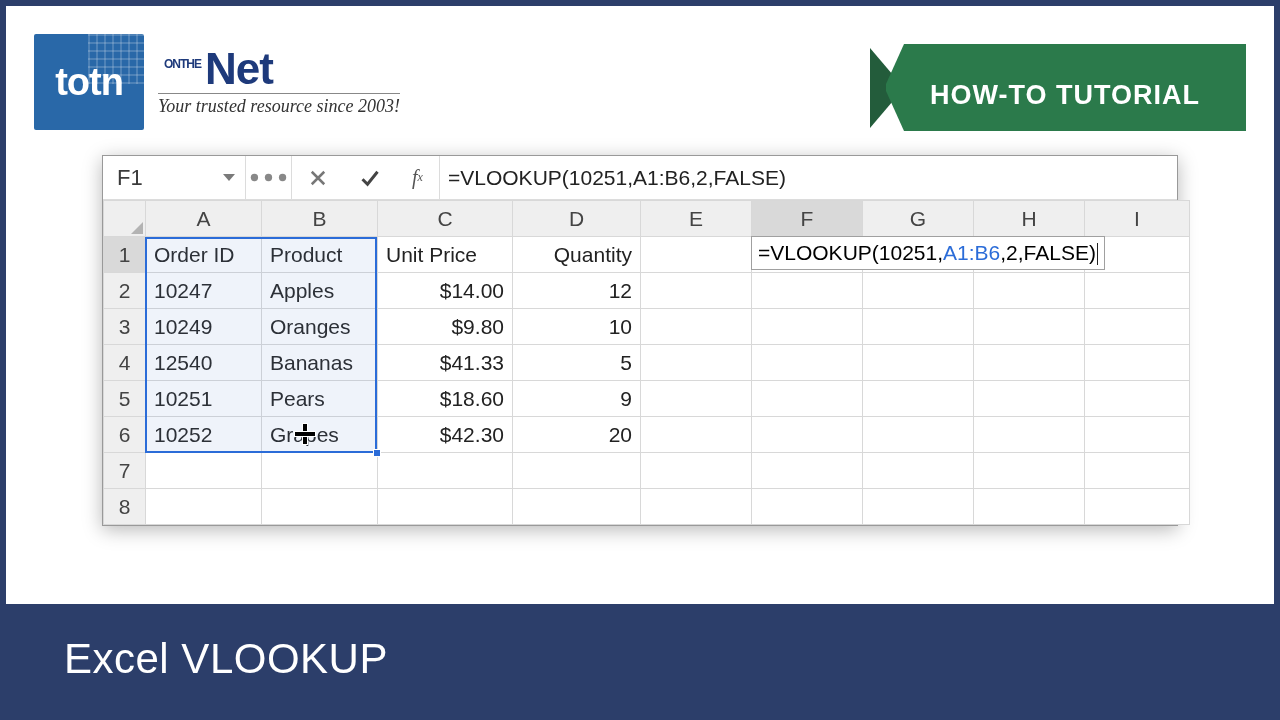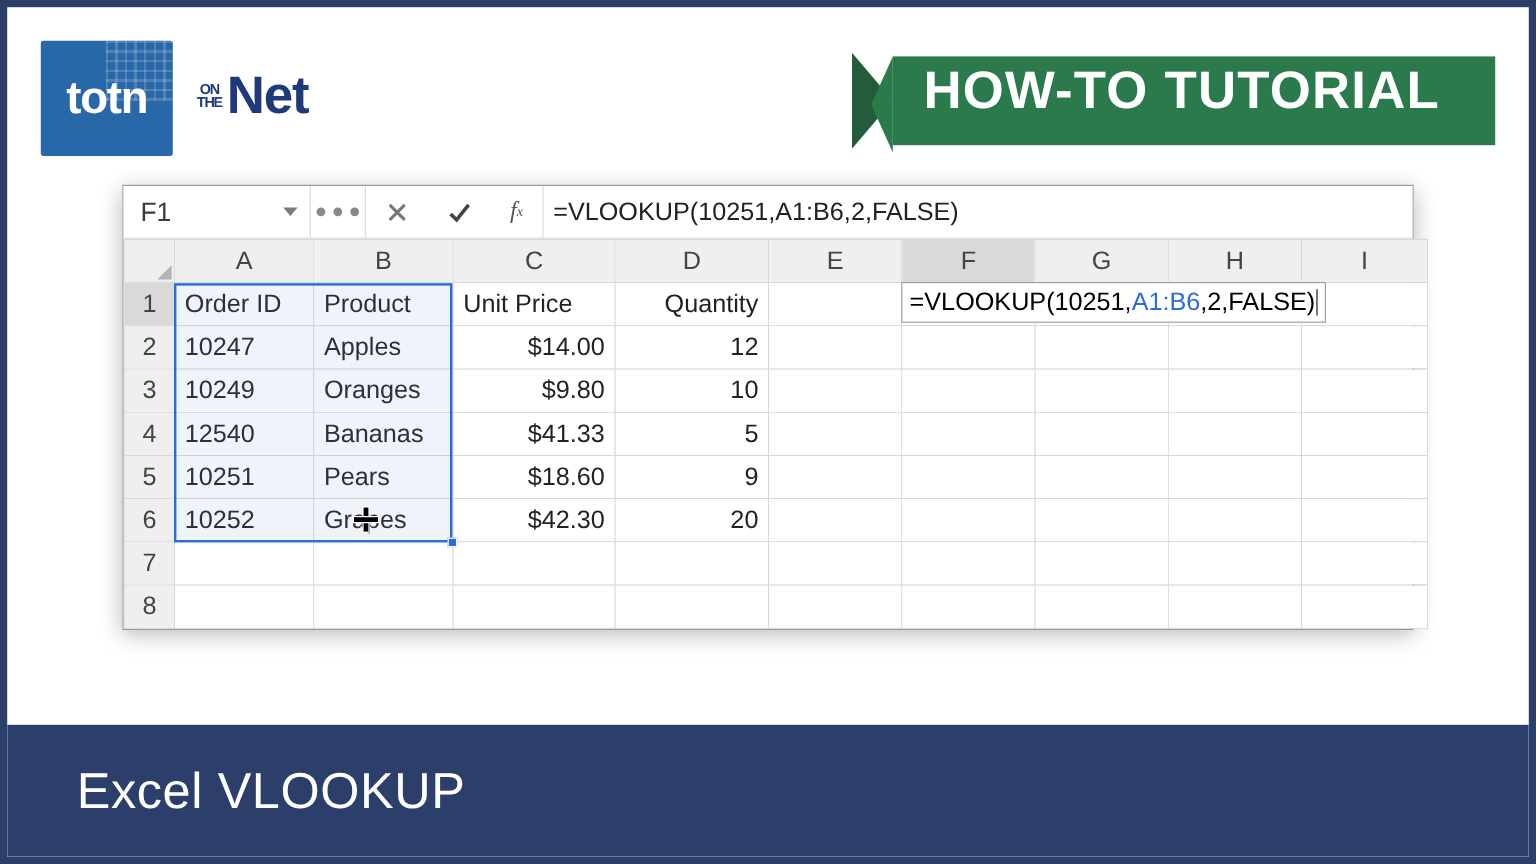--- a/index.html
+++ b/index.html
@@ -17,47 +17,47 @@
   }
   .totn-badge .chip {
     position: absolute; right: 0; top: 0; width: 56px; height: 50px;
     background:
       repeating-linear-gradient(0deg, rgba(255,255,255,.25) 0 2px, transparent 2px 8px),
       repeating-linear-gradient(90deg, rgba(255,255,255,.25) 0 2px, transparent 2px 8px);
     opacity: .7;
   }
   .brand { display: flex; flex-direction: column; }
   .brand .line1 { font-size: 44px; font-weight: 700; color: #1e3a7b; line-height: 1; letter-spacing: -1px; }
-  .brand .line1 .on-the { font-size: 12px; font-weight: 700; line-height: 0.9; display: inline-flex; flex-direction: column; align-items: center; margin: 0 4px 0 6px; transform: translateY(-16px); }
+  .brand .line1 .on-the { font-size: 12px; font-weight: 700; line-height: 0.9; display: inline-flex; flex-direction: row; align-items: center; margin: 0 4px 0 6px; transform: translateY(-16px); }
   .brand .line2 { font-family: Georgia, 'Times New Roman', serif; font-style: italic; color: #333; font-size: 18px; border-top: 1px solid #888; padding-top: 2px; margin-top: 2px; }
 
   .badge-wrap { display:flex; align-items:center; margin-top:10px; }
   .badge-arrow {
     width: 0; height: 0;
     border-top: 40px solid transparent;
     border-bottom: 40px solid transparent;
     border-left: 34px solid #235c3b;
   }
   .badge-main {
     background: #2b7a4b; color: #fff; font-weight: 700;
-    font-size: 44px; letter-spacing: 1px;
-    padding: 4px 46px 20px 26px; white-space: nowrap;
+    font-size: 27px; letter-spacing: 1px;
+    padding: 36px 46px 20px 26px; white-space: nowrap;
     position:relative;
   }
   .badge-main:before{
     content:""; position:absolute; left:-18px; top:0; bottom:0;
     border-top:40px solid transparent; border-bottom:40px solid transparent;
     border-right:18px solid #2b7a4b;
   }
 
   
   .excel-wrap { margin: 24px 96px 0 96px; border: 1px solid #999; box-shadow: 0 4px 18px rgba(0,0,0,.28); background: #fff; }
 
   .fbar { display: flex; align-items: stretch; height: 44px; border-bottom: 1px solid #dcdcdc; font-size: 22px; color: #3b3b3b; background:#fff;}
-  .fbar .namebox { width: 156px; display: flex; align-items: center; justify-content: space-between; padding: 0 10px 0 14px; border-right: 1px solid #dcdcdc; position:relative;}
+  .fbar .namebox { width: 143px; display: flex; align-items: center; justify-content: space-between; padding: 0 10px 0 14px; border-right: 1px solid #dcdcdc; position:relative;}
   .fbar .namebox .dd { width:0;height:0;border-left:6px solid transparent;border-right:6px solid transparent;border-top:7px solid #7a7a7a; }
   .fbar .sep { width: 46px; display:flex;align-items:center;justify-content:center;border-right:1px solid #dcdcdc; color:#888;}
   .fbar .icon { width: 52px; display:flex;align-items:center;justify-content:center; color:#666;}
   .fbar .icon.dark { color:#333; }
   .fbar .icon svg { width:20px; height:20px; }
   .fbar .fcontent { flex:1; display:flex; align-items:center; padding-left:8px; font-size:21px; color:#222; }
   .fbar .icon.fx { font-style: italic; font-family: Georgia, serif; font-size: 20px; color:#555; border-right:1px solid #dcdcdc; width:44px;}
 
   .grid { position: relative; }
   table.sheet { border-collapse: collapse; width: 100%; table-layout: fixed; font-size: 21px; color: #222; }
@@ -97,20 +97,21 @@
       <div class="chip"></div>
       <span>totn</span>
     </div>
     <div class="brand">
       <div class="line1">
         <span class="on-the">
             <span>ON</span>
             <span>THE</span>
           </span><span>Net</span>
       </div>
+      <div class="line2">Your trusted resource since 2003!</div>
     </div>
   </div>
   <div class="badge-wrap">
     <div class="badge-arrow"></div>
     <div class="badge-main">HOW-TO TUTORIAL</div>
   </div>
 </div>
 
 <div class="excel-wrap">
   <div class="fbar">

